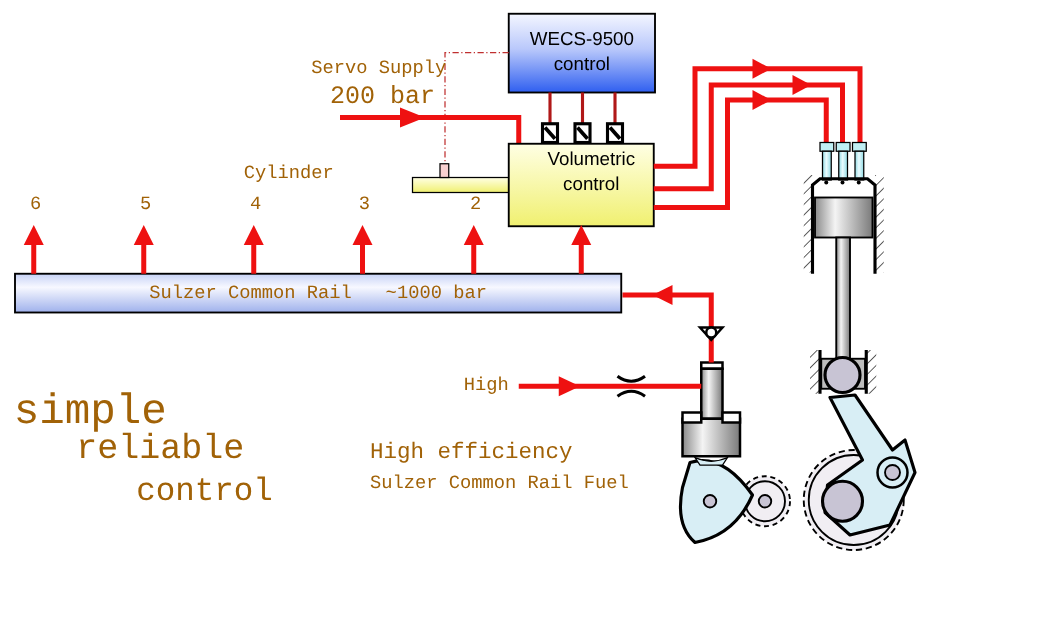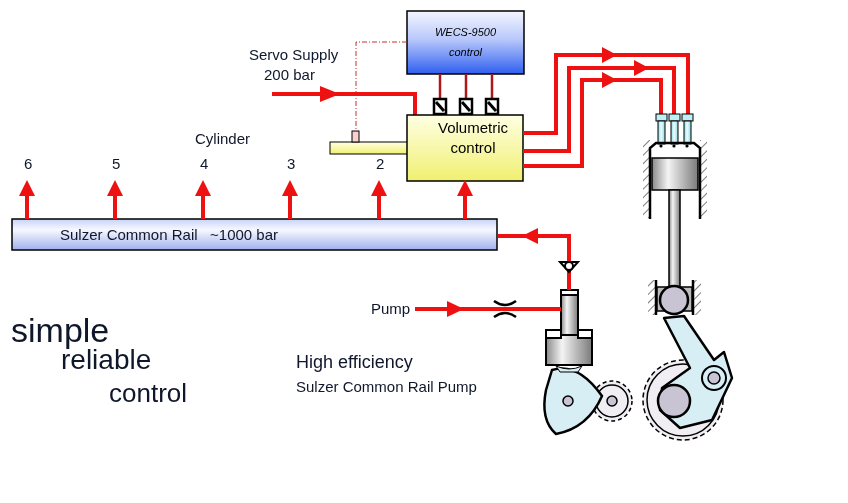--- a/index.html
+++ b/index.html
@@ -1,18 +1,18 @@
 <!DOCTYPE html>
 <html><head>
 <meta charset="utf-8">
 <style>
   html, body { margin:0; padding:0; background:#ffffff; }
   body { width:848px; height:503px; position:relative; overflow:hidden; font-family:"Liberation Sans", sans-serif; }
   #diagram { position:absolute; left:0; top:0; }
-  .lbl { position:absolute; color:#0f172a; white-space:nowrap; font-family:Liberation Sans, sans-serif; }
+  .lbl { position:absolute; color:#a16207; white-space:nowrap; font-family:Liberation Mono, monospace; }
   .box-text { position:absolute; text-align:center; color:#000; font-family:"Liberation Sans", sans-serif; line-height:20px; }
 </style>
 </head>
 <body>
 
 <svg id="diagram" width="848" height="503" viewBox="0 0 848 503">
   <defs>
     <linearGradient id="gWecs" x1="0" y1="0" x2="0" y2="1">
       <stop offset="0" stop-color="#f4f6ff"></stop>
       <stop offset="0.45" stop-color="#b9c8fb"></stop>
@@ -195,42 +195,42 @@
         <line x1="379" y1="219" x2="379" y2="192" stroke-width="4"></line>
         <polygon points="371,196 379,180 387,196" stroke="none"></polygon>
       </g>
     <g>
         <line x1="465" y1="219" x2="465" y2="192" stroke-width="4"></line>
         <polygon points="457,196 465,180 473,196" stroke="none"></polygon>
       </g>
   </g>
 </svg>
 
-<div class="box-text" style="left:407px; top:22px; width:117px; font-size:11px;font-style:italic;">
+<div class="box-text" style="left:407px; top:22px; width:117px; font-size:15px;">
   <div>WECS-9500</div>
   <div>control</div>
 </div>
 
 <div class="box-text" style="left:407px; top:118px; width:132px; font-size:15px;">
   <div>Volumetric</div>
   <div>control</div>
 </div>
 
 <div class="lbl" style="left:249px; top:46px; font-size:15px;">Servo Supply</div>
-<div class="lbl" style="left:264px; top:66px; font-size:15px;">200 bar</div>
+<div class="lbl" style="left:264px; top:66px; font-size:20px;">200 bar</div>
 
 <div class="lbl" style="left:171px; top:130px; font-size:15px;margin-left:24px;">Cylinder</div>
 <div class="lbl" style="left:24px; top:155px; font-size:15px;">6</div>
 <div class="lbl" style="left:112px; top:155px; font-size:15px;">5</div>
 <div class="lbl" style="left:200px; top:155px; font-size:15px;">4</div>
 <div class="lbl" style="left:287px; top:155px; font-size:15px;">3</div>
 <div class="lbl" style="left:376px; top:155px; font-size:15px;">2</div>
 
-<div class="lbl" style="left:12px; top:226px; width:485px; font-size:15px; white-space:pre;margin-left:48px;">Sulzer Common Rail   ~1000 bar</div>
-
-<div class="lbl" style="left:371px; top:300px; font-size:15px;">Pump</div>
+<div class="lbl" style="left:12px; top:226px; width:485px; text-align:center; font-size:15px; white-space:pre;">Sulzer Common Rail   ~1000 bar</div>
+
+<div class="lbl" style="left:371px; top:300px; font-size:15px;">High</div>
 
 <div class="lbl" style="left:296px; top:352px; font-size:18px;">High efficiency</div>
-<div class="lbl" style="left:296px; top:378px; font-size:15px;">Sulzer Common Rail Pump</div>
+<div class="lbl" style="left:296px; top:378px; font-size:15px;">Sulzer Common Rail Fuel</div>
 
 <div class="lbl" style="left:11px; top:311px; font-size:34px;">simple</div>
 <div class="lbl" style="left:61px; top:344px; font-size:28px;">reliable</div>
 <div class="lbl" style="left:109px; top:378px; font-size:26px;">control</div>
 
 </body></html>

